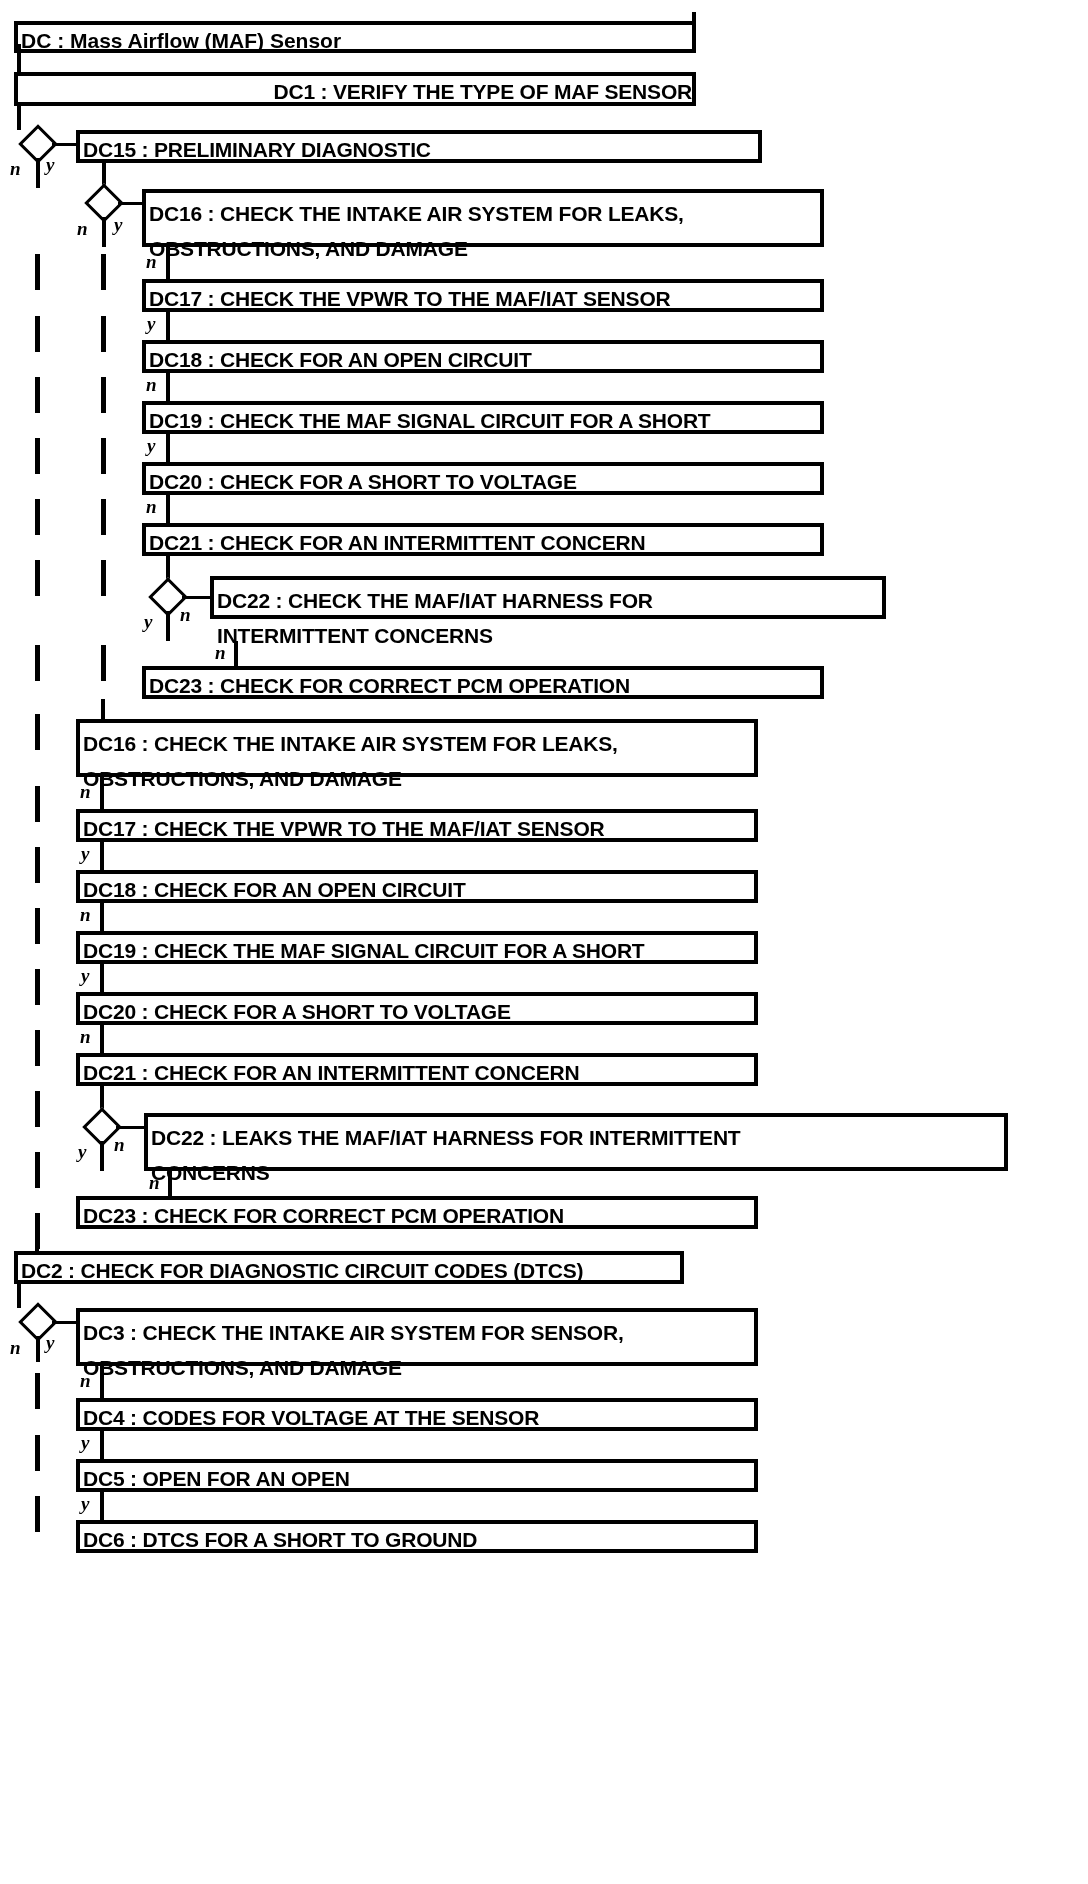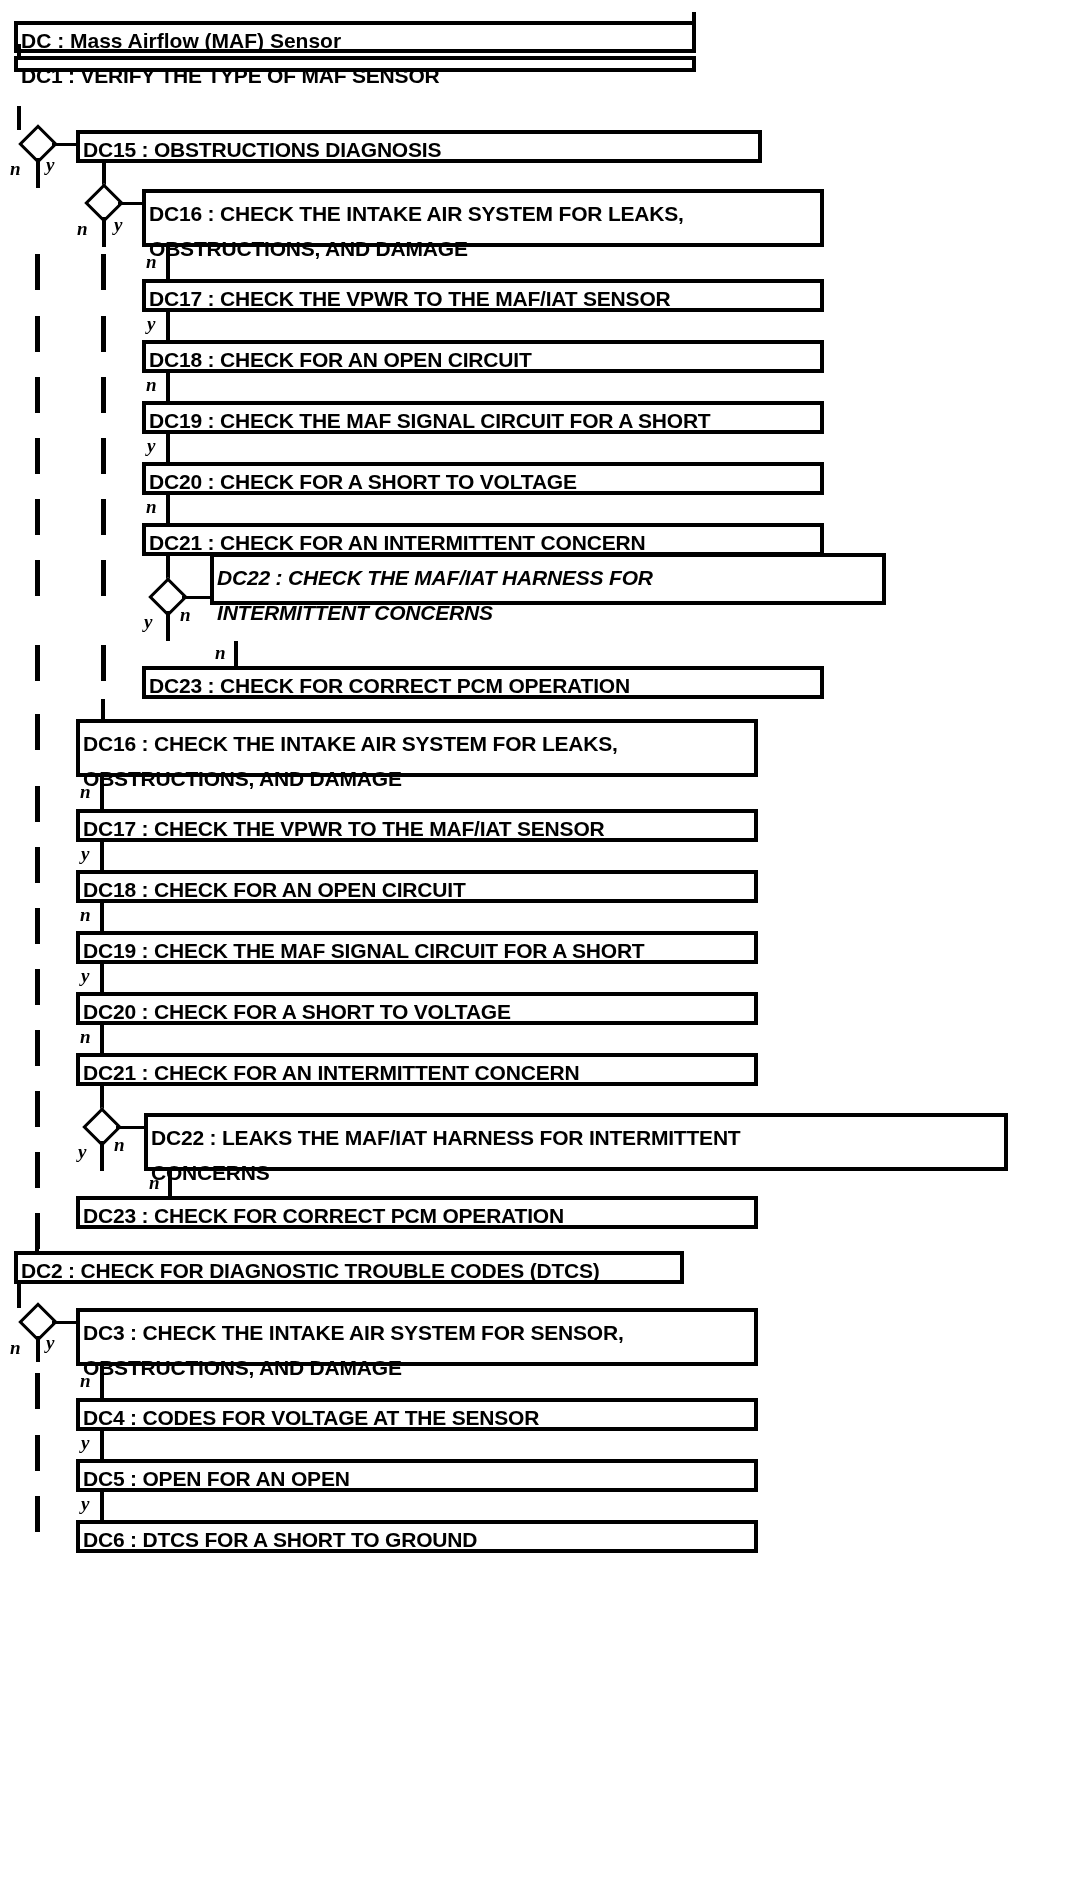--- a/index.html
+++ b/index.html
@@ -60,33 +60,33 @@
 <body>
 
 <div id="stage">
 
   <div class="titlebox" style="left:14px;top:21px;width:682px;height:32px;">DC : Mass Airflow (MAF) Sensor</div>
 
   <div class="vline" style="left:692px;top:12px;width:4px;height:20px;"></div>
 
   <div class="vline" style="left:17px;top:44px;height:28px;"></div>
 
-  <div class="node" style="left:14px;top:56px;width:682px;height:16px;">DC1 : VERIFY THE TYPE OF MAF SENSOR</div>
+  <div class="node" style="left:14px;top:72px;width:682px;height:34px;text-align:right;">DC1 : VERIFY THE TYPE OF MAF SENSOR</div>
 
   <div class="vline" style="left:17px;top:106px;height:24px;"></div>
 
   <div class="diamond" style="left:24px;top:130px;width:28px;height:28px;"></div>
   <div class="lbl" style="left:10px;top:159px;">n</div>
   <div class="lbl" style="left:46px;top:155px;">y</div>
 
   <div class="vline" style="left:36px;top:158px;height:30px;"></div>
 
   <div class="hline" style="left:52px;top:143px;width:26px;"></div>
 
-  <div class="node" style="left:76px;top:130px;width:686px;height:33px;">DC15 : OBSTRUCTIONS DIAGNOSIS</div>
+  <div class="node" style="left:76px;top:130px;width:686px;height:33px;">DC15 : PRELIMINARY DIAGNOSTIC</div>
 
   <div class="vline" style="left:102px;top:163px;height:26px;"></div>
 
   <div class="diamond" style="left:90px;top:189px;width:28px;height:28px;"></div>
   <div class="lbl" style="left:77px;top:219px;">n</div>
   <div class="lbl" style="left:114px;top:215px;">y</div>
   <div class="vline" style="left:102px;top:217px;height:30px;"></div>
   <div class="hline" style="left:118px;top:202px;width:26px;"></div>
 
   <div class="node two-line" style="left:142px;top:189px;width:682px;height:58px;">DC16 : CHECK THE INTAKE AIR SYSTEM FOR LEAKS,
@@ -114,21 +114,21 @@
   <div class="vline" style="left:166px;top:556px;height:27px;"></div>
 
   <div class="diamond" style="left:154px;top:583px;width:28px;height:28px;"></div>
   <div class="lbl" style="left:144px;top:612px;">y</div>
   <div class="lbl" style="left:180px;top:605px;">n</div>
 
   <div class="vline" style="left:166px;top:611px;height:30px;"></div>
 
   <div class="hline" style="left:182px;top:596px;width:30px;"></div>
 
-  <div class="node two-line" style="left:210px;top:553px;width:676px;height:52px;font-style:italic;">DC22 : CHECK THE MAF/IAT HARNESS FOR
+  <div class="node two-line" style="left:210px;top:576px;width:676px;height:43px;">DC22 : CHECK THE MAF/IAT HARNESS FOR
 INTERMITTENT CONCERNS</div>
   <div class="vline" style="left:234px;top:641px;height:28px;"></div>
   <div class="lbl" style="left:215px;top:643px;">n</div>
 
   <div class="node" style="left:142px;top:666px;width:682px;height:33px;">DC23 : CHECK FOR CORRECT PCM OPERATION</div>
 
   <div class="dash" style="left:35px;top:254px;height:36px;"></div>
   <div class="dash" style="left:35px;top:316px;height:36px;"></div>
   <div class="dash" style="left:35px;top:377px;height:36px;"></div>
   <div class="dash" style="left:35px;top:438px;height:36px;"></div>
@@ -187,21 +187,21 @@
 
   <div class="node two-line" style="left:144px;top:1113px;width:864px;height:58px;">DC22 : LEAKS THE MAF/IAT HARNESS FOR INTERMITTENT
 CONCERNS</div>
   <div class="vline" style="left:168px;top:1171px;height:28px;"></div>
   <div class="lbl" style="left:149px;top:1173px;">n</div>
 
   <div class="node" style="left:76px;top:1196px;width:682px;height:33px;">DC23 : CHECK FOR CORRECT PCM OPERATION</div>
 
   <div class="vline" style="left:35px;top:1229px;height:22px;"></div>
 
-  <div class="node" style="left:14px;top:1251px;width:670px;height:33px;">DC2 : CHECK FOR DIAGNOSTIC TROUBLE CODES (DTCS)</div>
+  <div class="node" style="left:14px;top:1251px;width:670px;height:33px;">DC2 : CHECK FOR DIAGNOSTIC CIRCUIT CODES (DTCS)</div>
   <div class="vline" style="left:17px;top:1284px;height:24px;"></div>
 
   <div class="diamond" style="left:24px;top:1308px;width:28px;height:28px;"></div>
   <div class="lbl" style="left:10px;top:1338px;">n</div>
   <div class="lbl" style="left:46px;top:1333px;">y</div>
   <div class="vline" style="left:36px;top:1336px;height:26px;"></div>
   <div class="hline" style="left:52px;top:1321px;width:26px;"></div>
 
   <div class="node two-line" style="left:76px;top:1308px;width:682px;height:58px;">DC3 : CHECK THE INTAKE AIR SYSTEM FOR SENSOR,
 OBSTRUCTIONS, AND DAMAGE</div>

